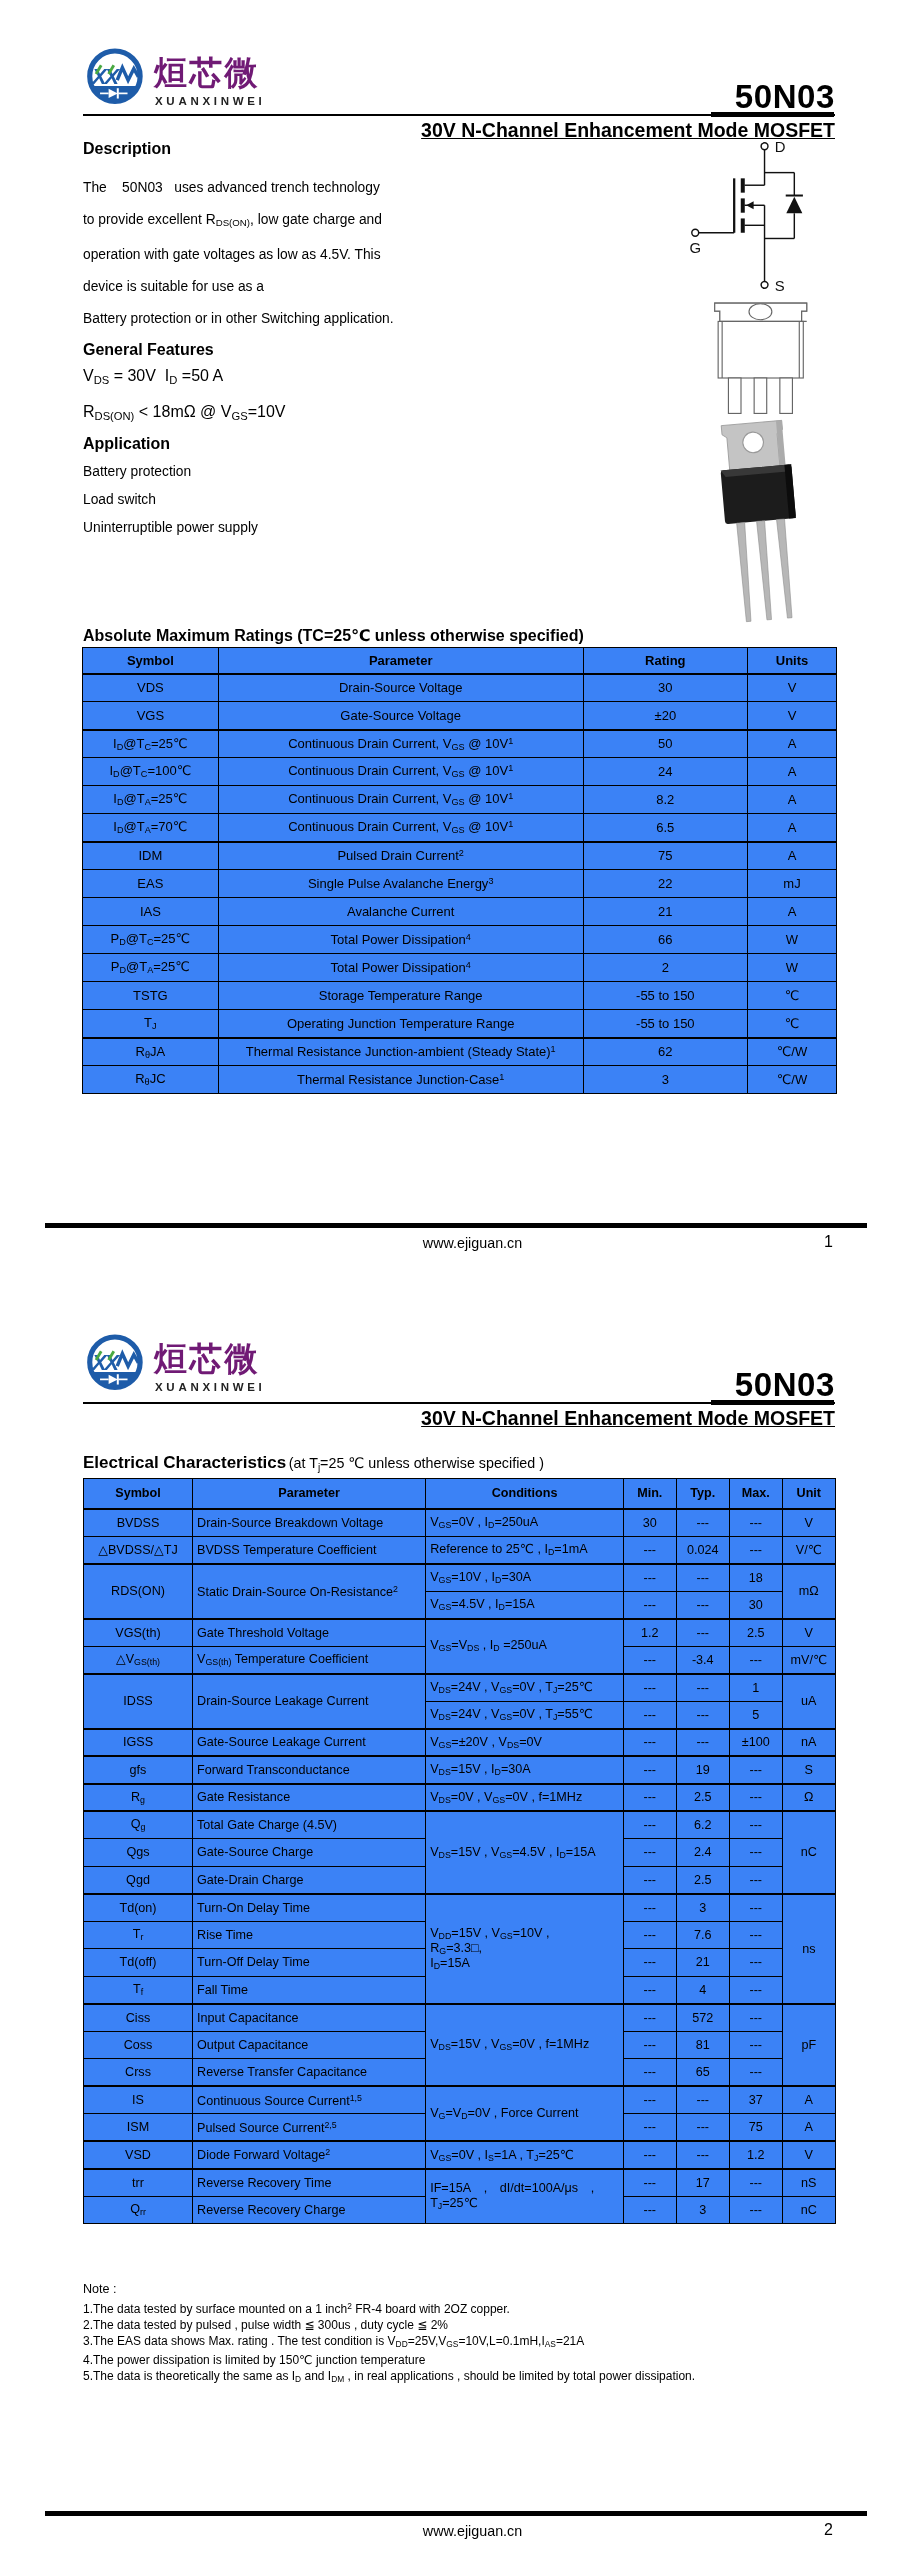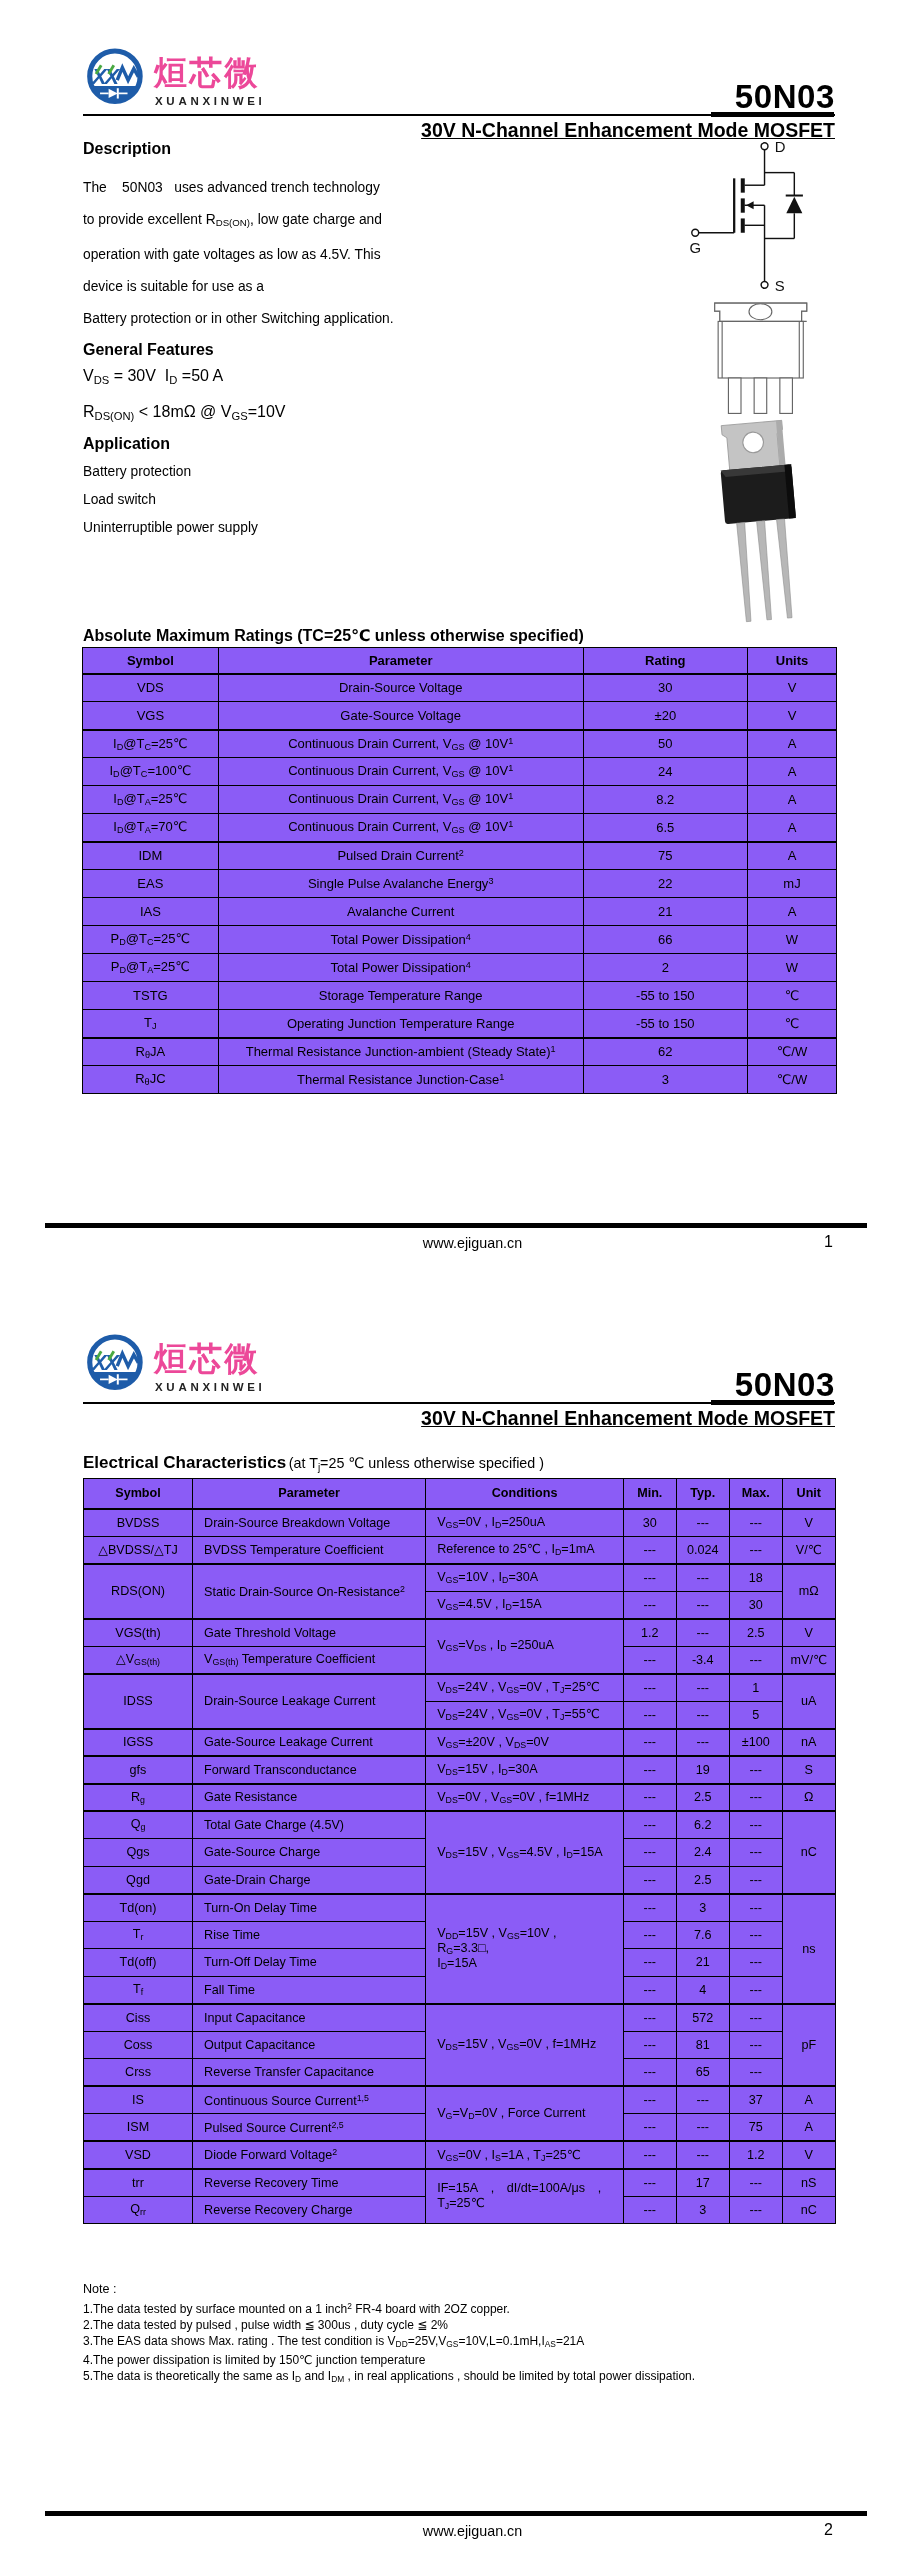--- a/index.html
+++ b/index.html
@@ -1,42 +1,42 @@
 <!DOCTYPE html>
 <html style="font-size:9.2px"><head>
 <meta charset="utf-8">
 <style>
   html,body{margin:0;padding:0;background:#ffffff;}
   body{width:911px;font-family:"Liberation Sans","DejaVu Sans",sans-serif;color:#000;}
   .page{position:relative;width:911px;height:1288px;background:#fff;overflow:hidden;}
   .abs{position:absolute;}
 
   
-  .brand-cn{font-size:33px;font-weight:bold;color:#ec4899;letter-spacing:2.3px;line-height:1;}
+  .brand-cn{font-size:33px;font-weight:bold;color:#701a75;letter-spacing:2.3px;line-height:1;}
   .brand-en{font-size:11.5px;font-weight:bold;color:#222;letter-spacing:3.7px;line-height:1;}
   .head-rule{background:#000;height:1.7px;}
   .head-rule-thick{background:#000;height:4.6px;}
   .part-number{font-size:33px;font-weight:bold;letter-spacing:0.6px;line-height:1;text-align:right;}
   .doc-subtitle{font-size:19.5px;font-weight:bold;line-height:1.1;text-align:right;text-decoration:underline;}
 
   
   .sec-heading{font-size:16px;font-weight:bold;}
   .body-lines .line{font-size:13.8px;line-height:32px;white-space:nowrap;}
   .gf-lines .line{font-size:16px;line-height:32px;white-space:nowrap;}
   .app-lines .line{font-size:13.8px;line-height:28px;white-space:nowrap;}
   sub{font-size:70%;vertical-align:-0.25em;}
   sup{font-size:70%;vertical-align:0.45em;}
 
   
-  table.dtable{border-collapse:collapse;table-layout:fixed;border:1.7px solid #000;background:#8b5cf6;}
+  table.dtable{border-collapse:collapse;table-layout:fixed;border:1.7px solid #000;background:#3b82f6;}
   .dtable th,.dtable td{border-left:1.1px solid #000;border-right:1.1px solid #000;border-top:1.1px solid #000;border-bottom:0;
     text-align:center;vertical-align:middle;padding:1.1px 3.4px;overflow:hidden;}
   .dtable thead th{border-bottom:2.3px solid #000;font-weight:bold;}
   .dtable tr.thick>td{border-top:2.3px solid #000;}
-  .dtable td.l{text-align:left;padding-left:11px;}
+  .dtable td.l{text-align:left;padding-left:4px;}
   #abs-table{width:755px;}
   #abs-table th,#abs-table td{font-size:13px;}
   #abs-table thead tr{height:26px;}
   #abs-table tbody tr{height:28px;}
   #ec-table{width:753px;}
   #ec-table th,#ec-table td{font-size:12.6px;}
   #ec-table thead tr{height:30px;}
   #ec-table tbody tr{height:27.5px;}
 
   

